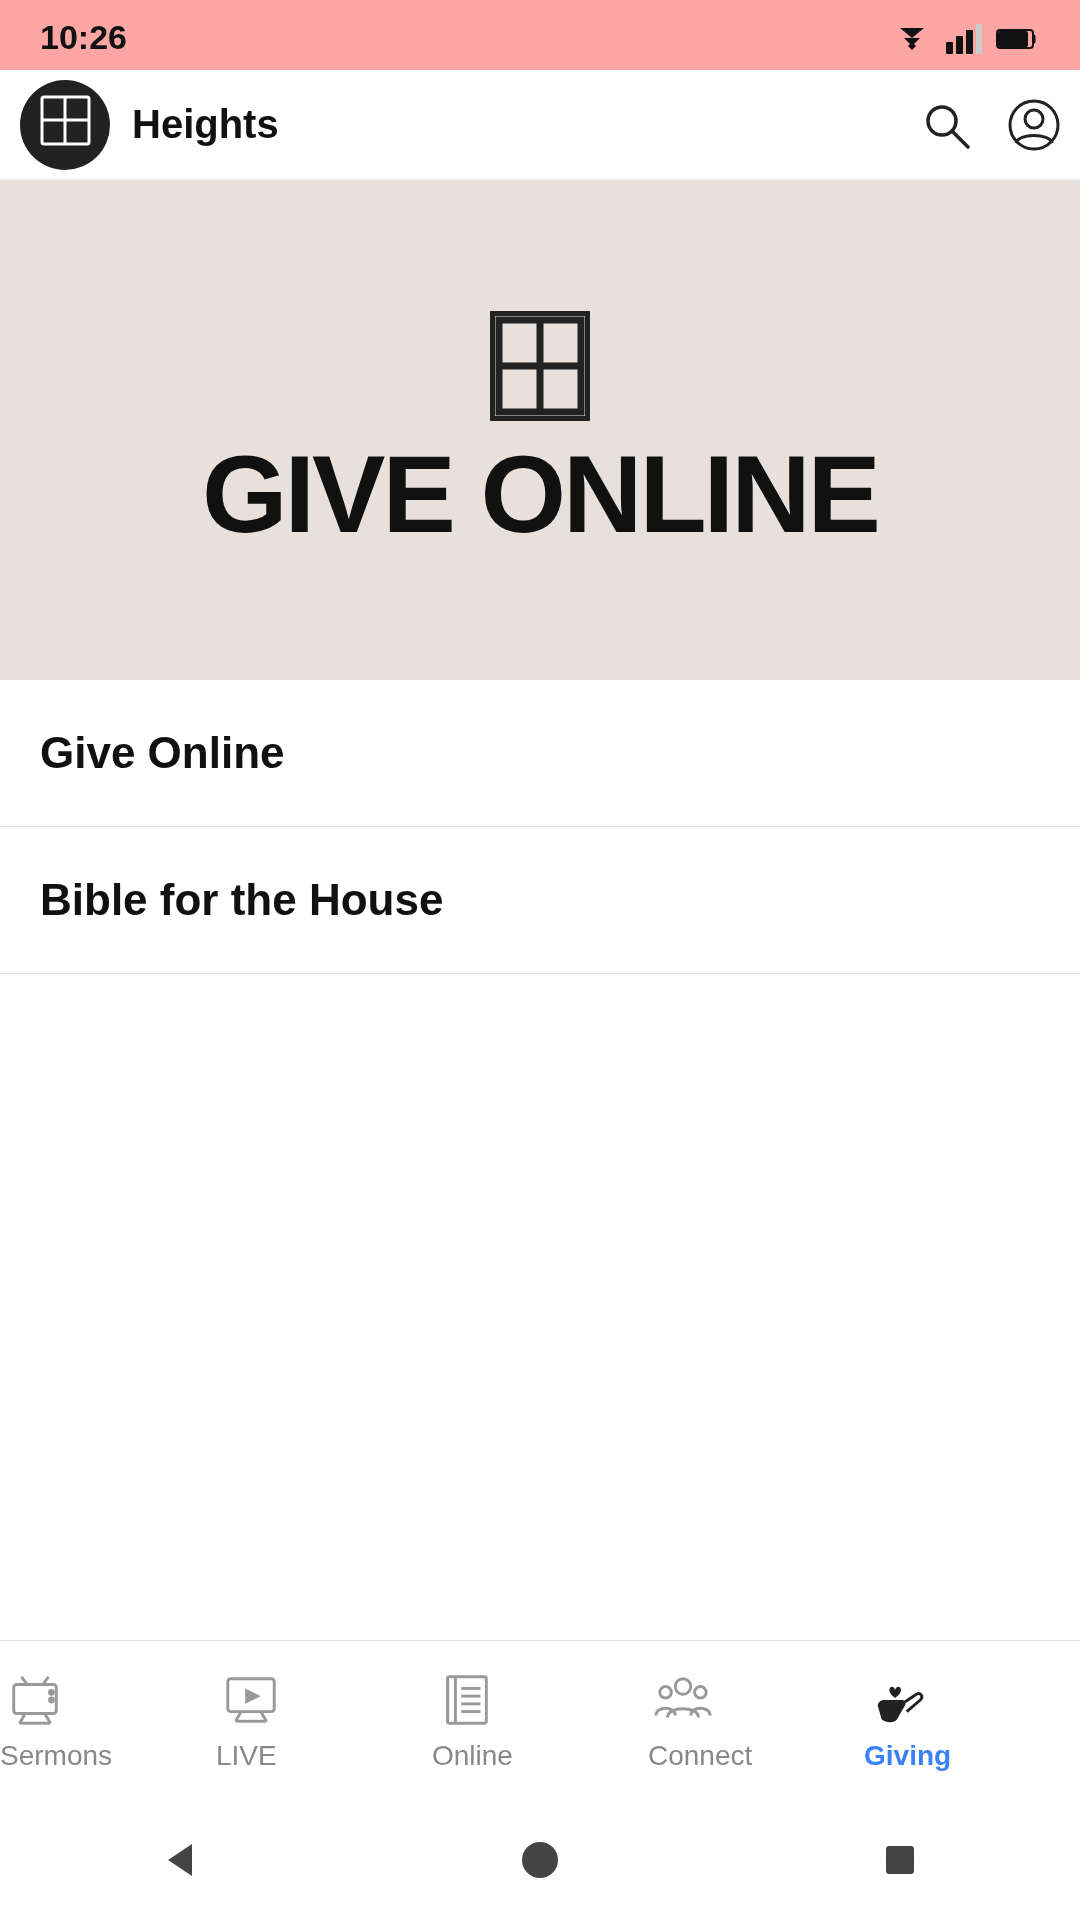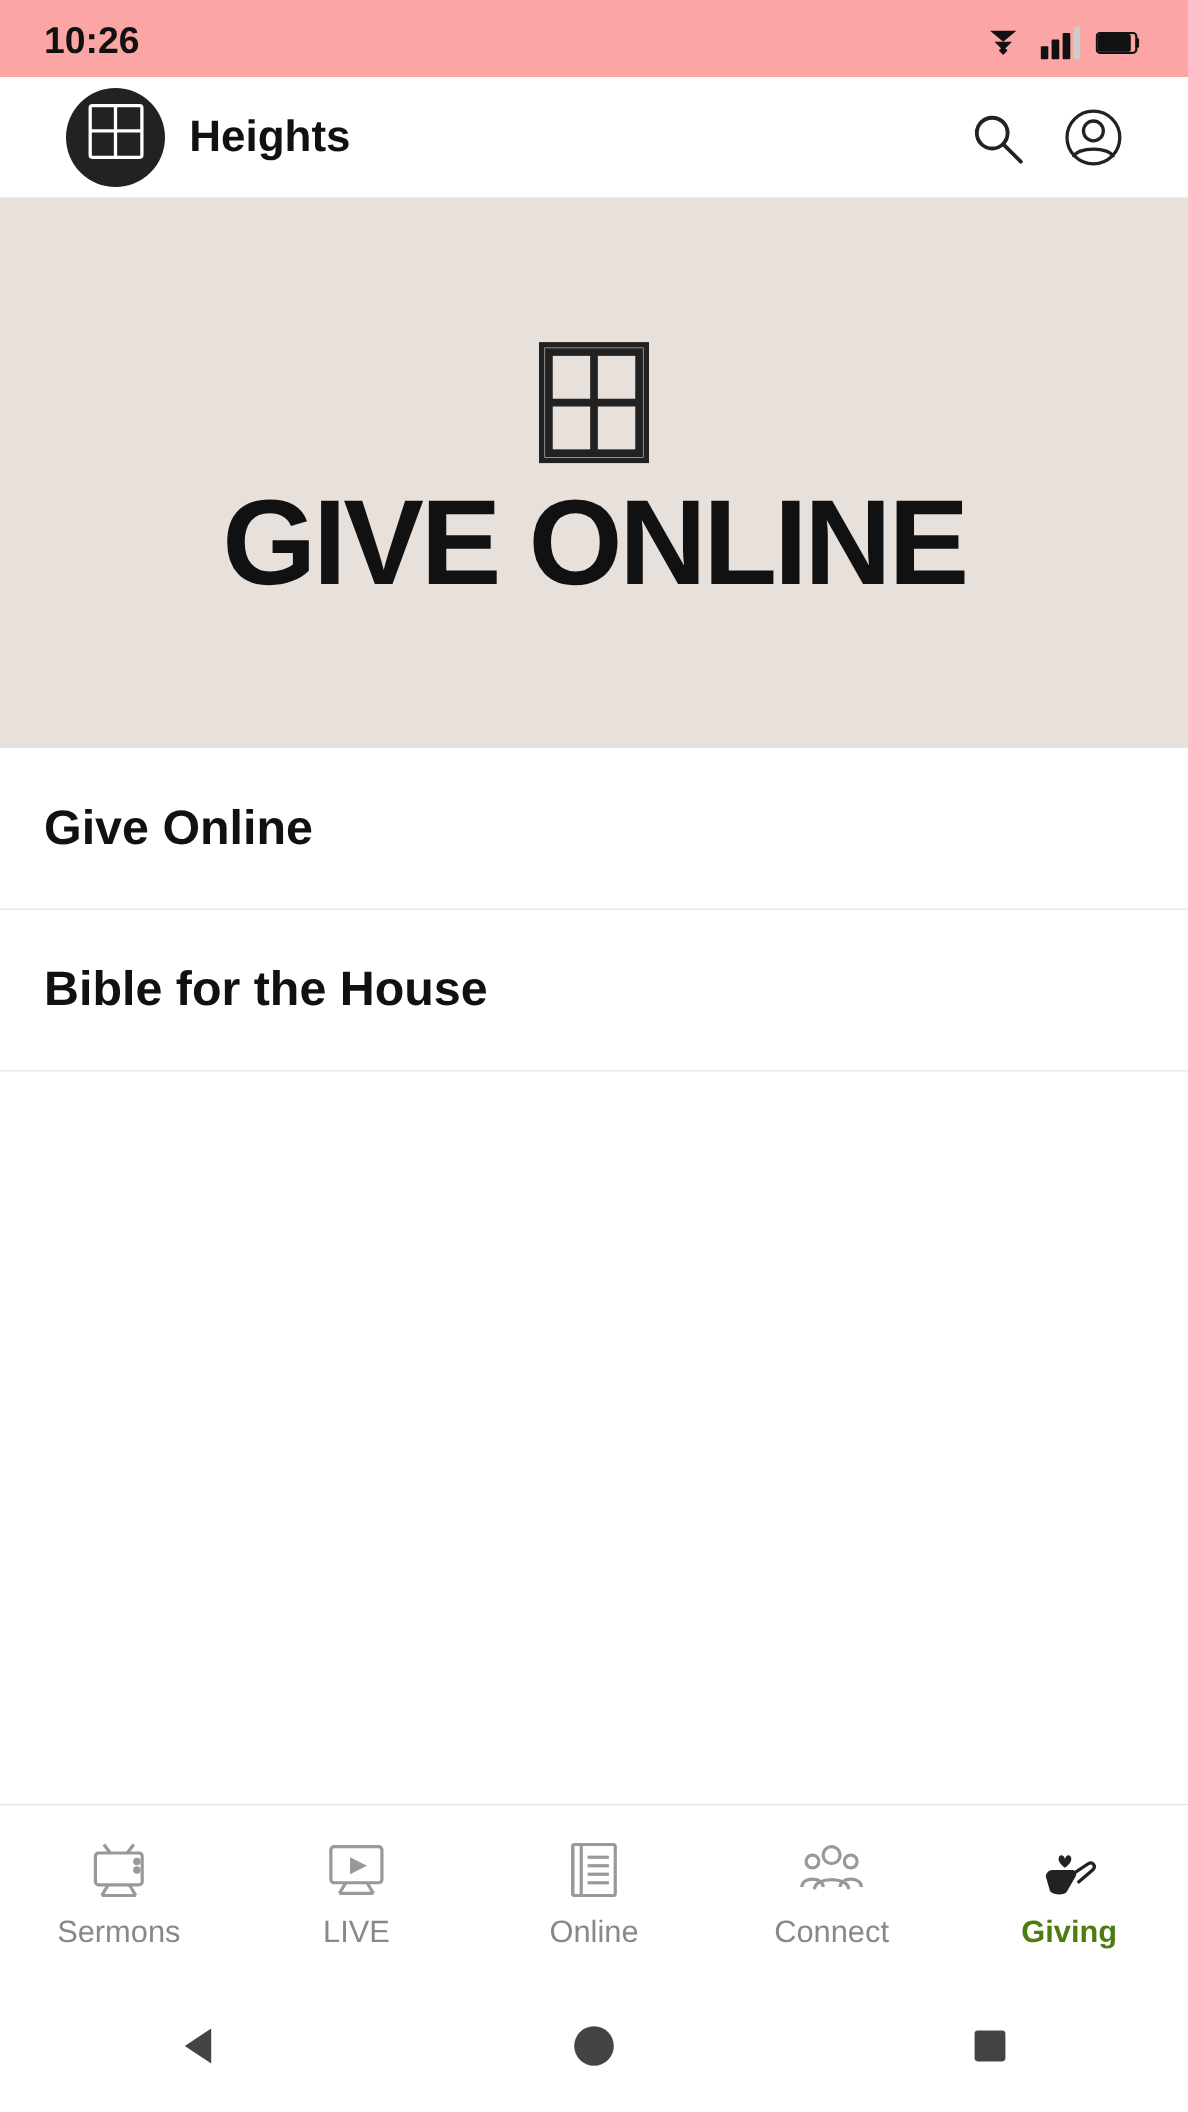--- a/index.html
+++ b/index.html
@@ -37,21 +37,21 @@
       display: flex;
       align-items: center;
       gap: 14px;
     }
 
     
     .app-header {
       display: flex;
       align-items: center;
       justify-content: space-between;
-      padding: 18px 60px;
+      padding: 18px 20px;
       height: 110px;
       background: #ffffff;
       border-bottom: 1px solid #f0f0f0;
       gap: 12px;
     }
 
     .header-left {
       display: flex;
       align-items: center;
       gap: 22px;
@@ -164,41 +164,40 @@
       background: #ffffff;
       border-top: 1px solid #e0e0e0;
       display: flex;
       align-items: center;
       justify-content: space-around;
     }
 
     .nav-item {
       display: flex;
       flex-direction: column;
-      align-items: center;
       gap: 10px;
       flex: 1;
       cursor: pointer;
     }
 
     .nav-icon {
       width: 70px;
       height: 60px;
       display: flex;
       align-items: center;
       justify-content: center;
     }
 
     .nav-label {
       font-size: 28px;
       color: #888;
     }
 
     .nav-label.active {
-      color: #4d7c0f;
+      color: #3b82f6;
       font-weight: 600;
     }
 
     .nav-icon svg {
       width: 58px;
       height: 58px;
       fill: none;
       stroke: #999;
       stroke-width: 3;
     }

